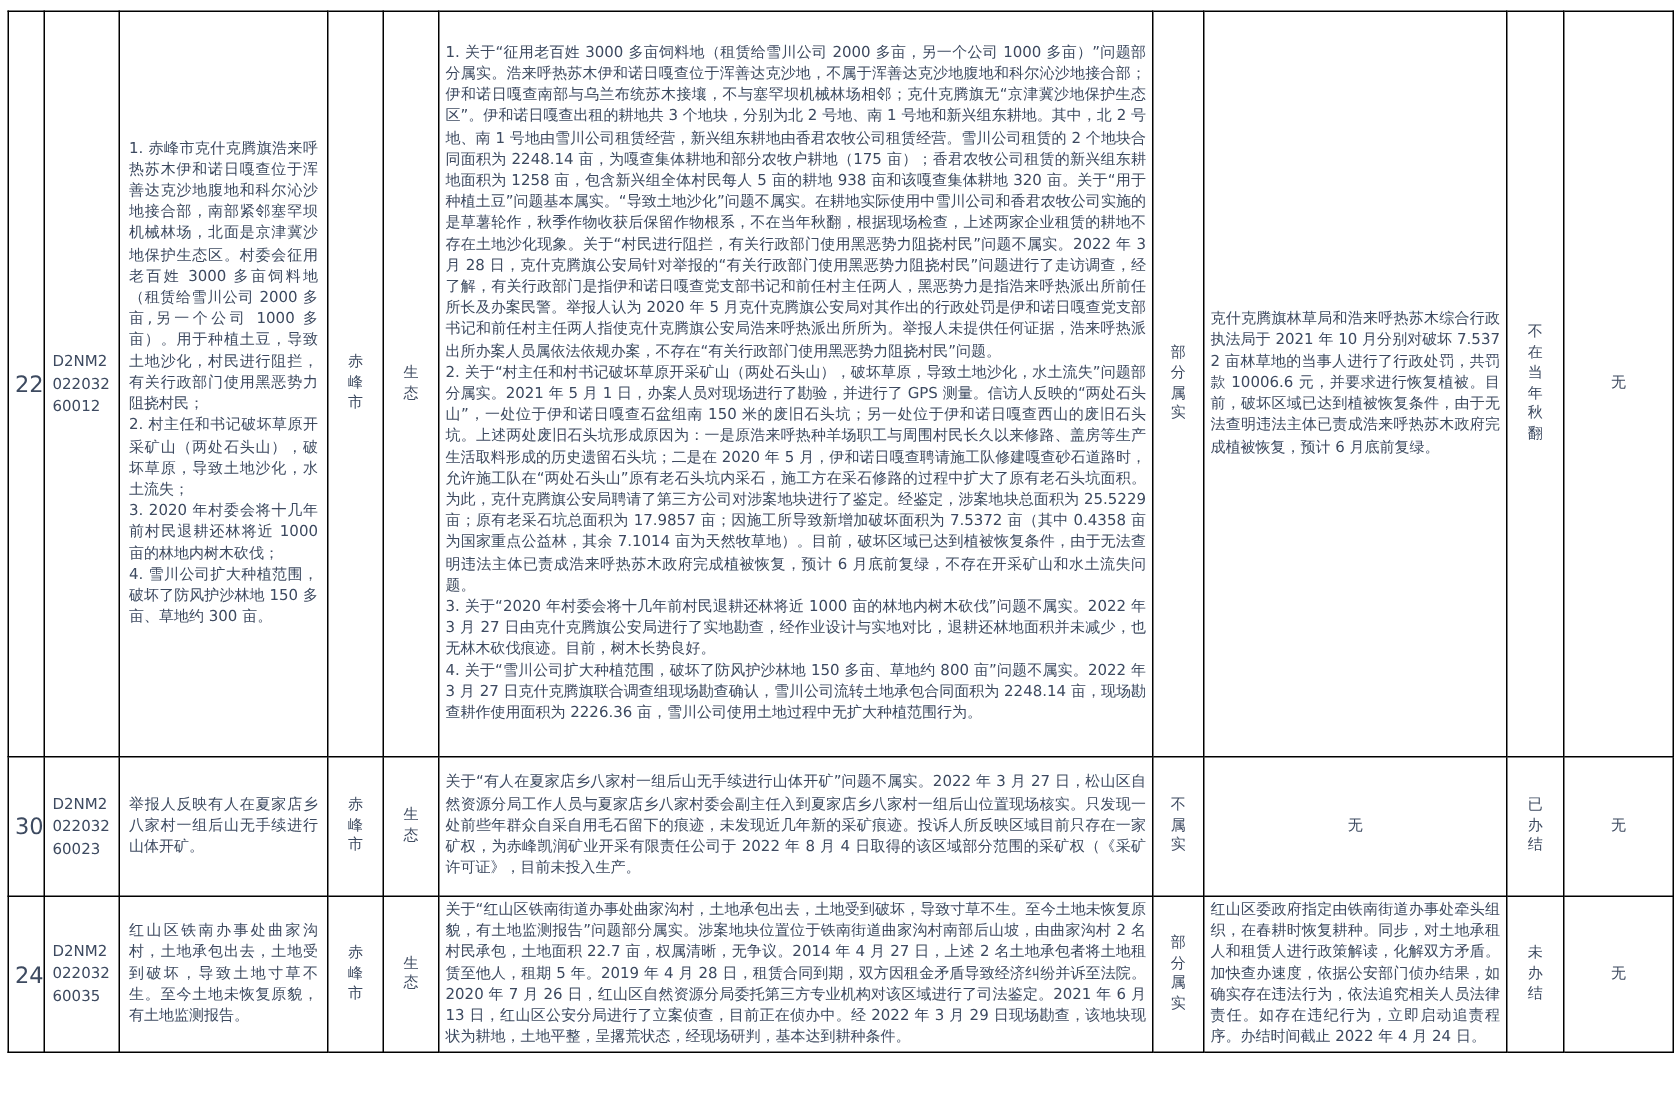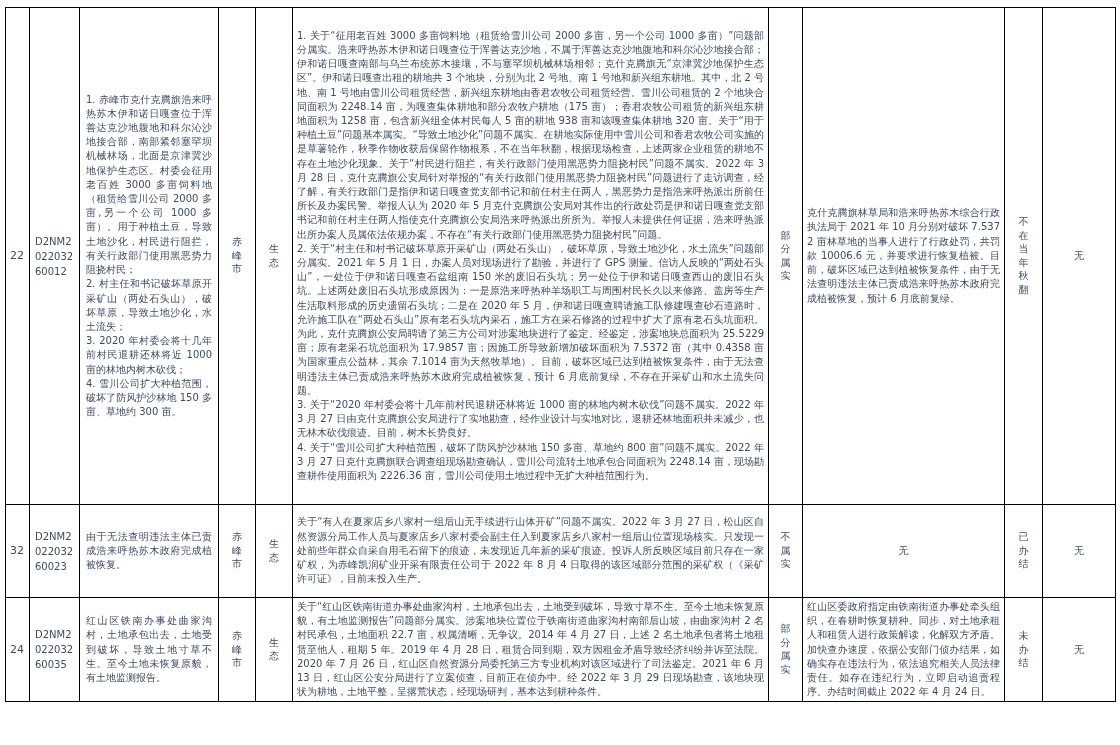--- a/index.html
+++ b/index.html
@@ -15,21 +15,21 @@
   col.c-true{width:34px}
   col.c-handle{width:202px}
   col.c-done{width:38px}
   col.c-resp{width:73px}
   th,td{border:1px solid #000;vertical-align:middle;overflow:hidden;}
   th{font-size:12.5px;font-weight:bold;color:#1b1b1b;line-height:17px;padding:2px 1px;
      text-align:center;height:40px;}
   td{font-size:10px;line-height:14.2px;padding:2px 4px;}
   td.center{text-align:center;}
   td.lefttext{text-align:justify;white-space:pre-wrap;word-break:break-all;}
-  td.seq{text-align:left;font-size:11px;}
+  td.seq{text-align:left;font-size:15px;}
   td.caseno{text-align:left;word-break:break-all;font-size:10px;line-height:15px;padding:0 5px;}
   .vert{display:inline-block;width:1em;line-height:13.5px;text-align:center;word-break:break-all;}
   tr.r22{height:497px;}
   tr.r23{height:93px;}
   tr.r24{height:104px;}
   td.problem-cell{padding:2px 6px;}
 </style>
 </head>
 <body>
 
@@ -62,23 +62,23 @@
 2. 关于“村主任和村书记破坏草原开采矿山（两处石头山），破坏草原，导致土地沙化，水土流失”问题部分属实。2021 年 5 月 1 日，办案人员对现场进行了勘验，并进行了 GPS 测量。信访人反映的“两处石头山”，一处位于伊和诺日嘎查石盆组南 150 米的废旧石头坑；另一处位于伊和诺日嘎查西山的废旧石头坑。上述两处废旧石头坑形成原因为：一是原浩来呼热种羊场职工与周围村民长久以来修路、盖房等生产生活取料形成的历史遗留石头坑；二是在 2020 年 5 月，伊和诺日嘎查聘请施工队修建嘎查砂石道路时，允许施工队在“两处石头山”原有老石头坑内采石，施工方在采石修路的过程中扩大了原有老石头坑面积。为此，克什克腾旗公安局聘请了第三方公司对涉案地块进行了鉴定。经鉴定，涉案地块总面积为 25.5229 亩；原有老采石坑总面积为 17.9857 亩；因施工所导致新增加破坏面积为 7.5372 亩（其中 0.4358 亩为国家重点公益林，其余 7.1014 亩为天然牧草地）。目前，破坏区域已达到植被恢复条件，由于无法查明违法主体已责成浩来呼热苏木政府完成植被恢复，预计 6 月底前复绿，不存在开采矿山和水土流失问题。
 3. 关于“2020 年村委会将十几年前村民退耕还林将近 1000 亩的林地内树木砍伐”问题不属实。2022 年 3 月 27 日由克什克腾旗公安局进行了实地勘查，经作业设计与实地对比，退耕还林地面积并未减少，也无林木砍伐痕迹。目前，树木长势良好。
 4. 关于“雪川公司扩大种植范围，破坏了防风护沙林地 150 多亩、草地约 800 亩”问题不属实。2022 年 3 月 27 日克什克腾旗联合调查组现场勘查确认，雪川公司流转土地承包合同面积为 2248.14 亩，现场勘查耕作使用面积为 2226.36 亩，雪川公司使用土地过程中无扩大种植范围行为。</td>
       <td class="center"><span class="vert">部分属实</span></td>
       <td class="lefttext">克什克腾旗林草局和浩来呼热苏木综合行政执法局于 2021 年 10 月分别对破坏 7.5372 亩林草地的当事人进行了行政处罚，共罚款 10006.6 元，并要求进行恢复植被。目前，破坏区域已达到植被恢复条件，由于无法查明违法主体已责成浩来呼热苏木政府完成植被恢复，预计 6 月底前复绿。</td>
       <td class="center"><span class="vert">不在当年秋翻</span></td>
       <td class="center">无</td>
     </tr>
 
     <tr class="r23">
-      <td class="seq">32</td>
+      <td class="seq">30</td>
       <td class="caseno">D2NM202203260023</td>
-      <td class="lefttext problem-cell">由于无法查明违法主体已责成浩来呼热苏木政府完成植被恢复。</td>
+      <td class="lefttext problem-cell">举报人反映有人在夏家店乡八家村一组后山无手续进行山体开矿。</td>
       <td class="center"><span class="vert">赤峰市</span></td>
       <td class="center"><span class="vert">生态</span></td>
       <td class="lefttext">关于“有人在夏家店乡八家村一组后山无手续进行山体开矿”问题不属实。2022 年 3 月 27 日，松山区自然资源分局工作人员与夏家店乡八家村委会副主任入到夏家店乡八家村一组后山位置现场核实。只发现一处前些年群众自采自用毛石留下的痕迹，未发现近几年新的采矿痕迹。投诉人所反映区域目前只存在一家矿权，为赤峰凯润矿业开采有限责任公司于 2022 年 8 月 4 日取得的该区域部分范围的采矿权（《采矿许可证》，目前未投入生产。</td>
       <td class="center"><span class="vert">不属实</span></td>
       <td class="center">无</td>
       <td class="center"><span class="vert">已办结</span></td>
       <td class="center">无</td>
     </tr>
 
     <tr class="r24">

